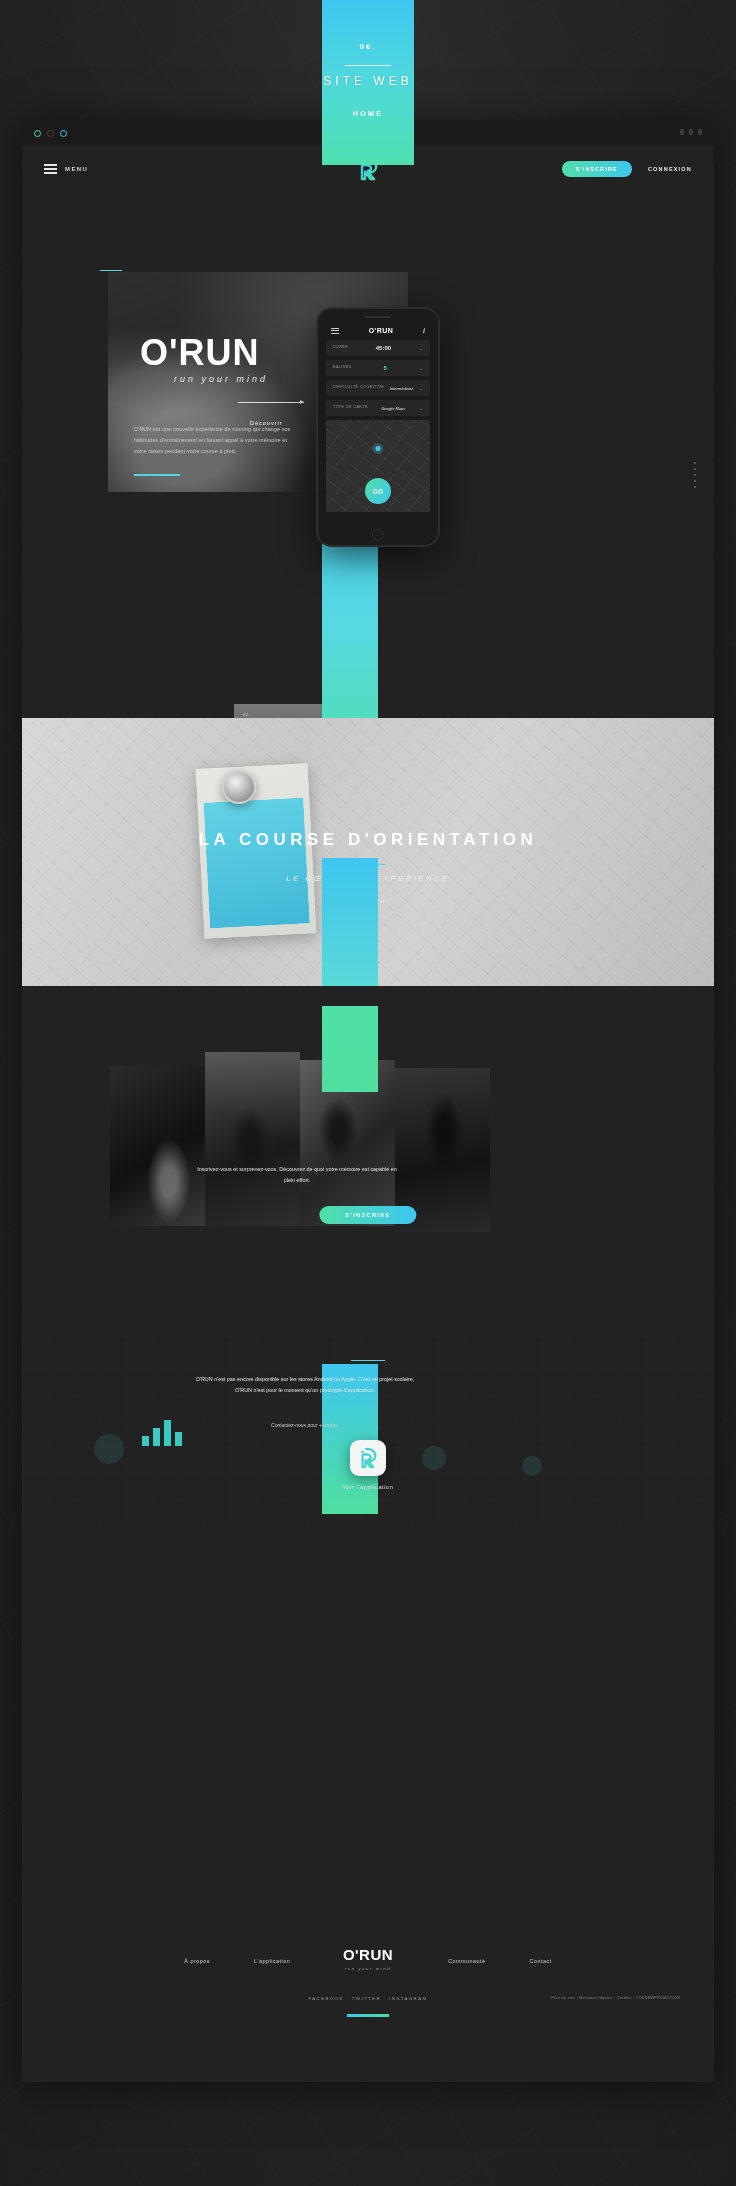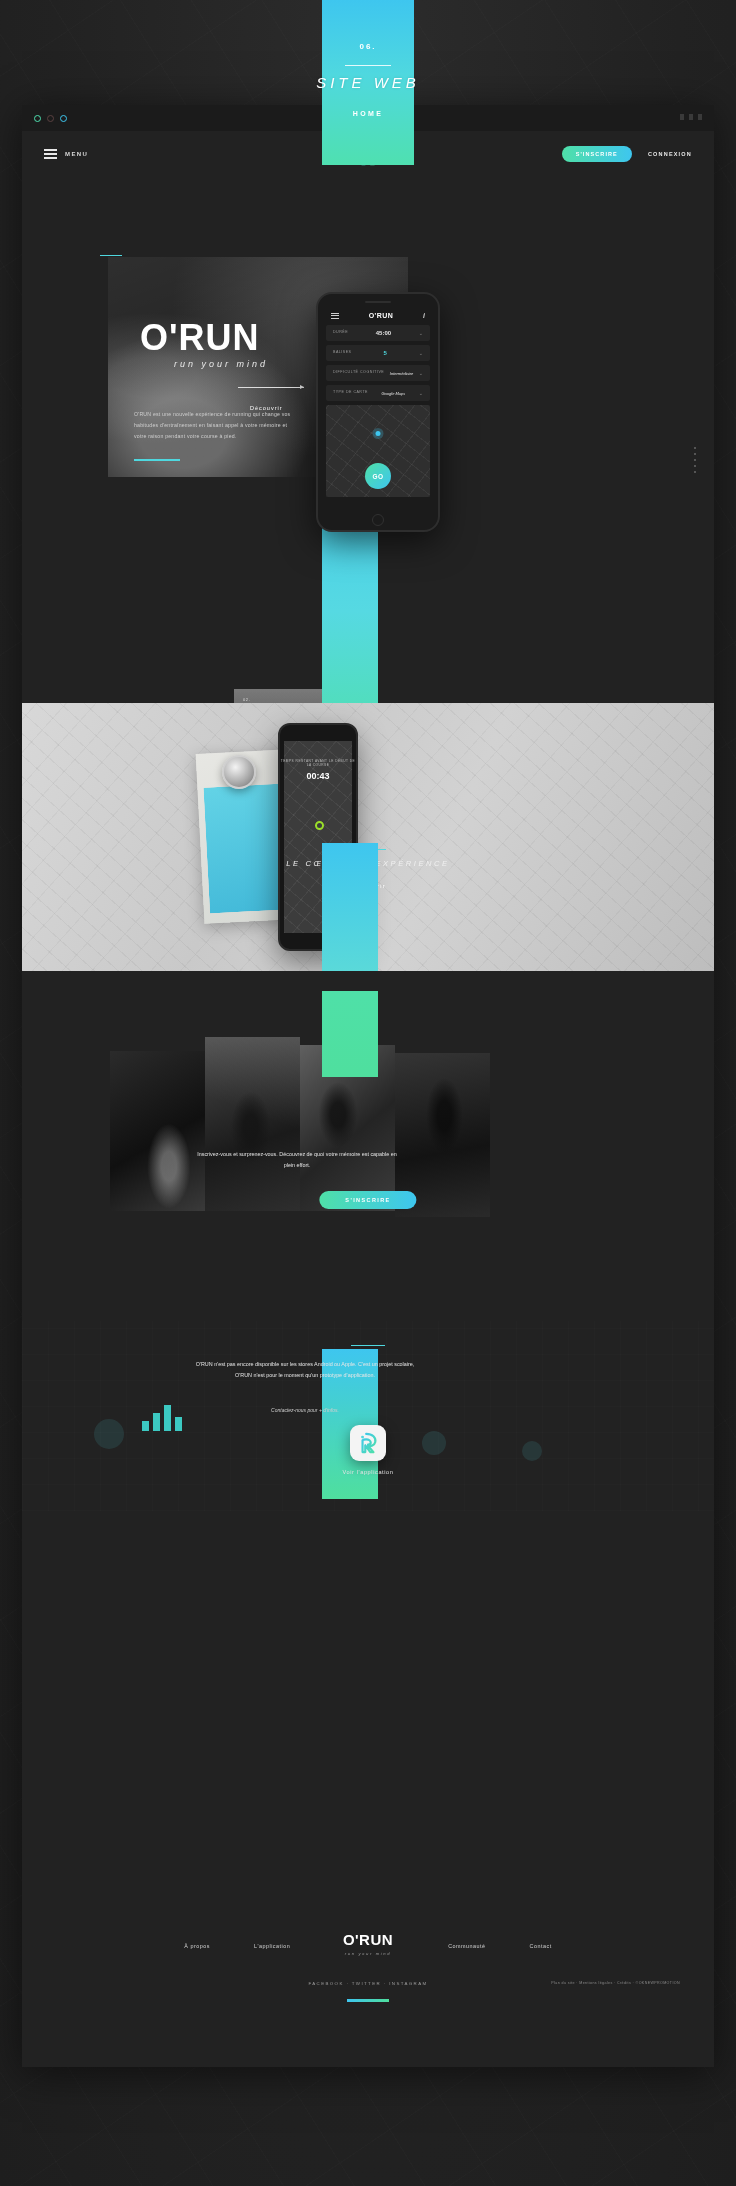--- a/index.html
+++ b/index.html
@@ -22,27 +22,27 @@
     position: absolute; left: 322px; top: 0; width: 92px; height: 165px;
     background: linear-gradient(180deg, #3ec6ef 0%, #4fd8df 45%, #4fe0b0 100%);
     display: flex; flex-direction: column; align-items: center;
     padding-top: 42px; z-index: 40;
   }
   .ribbon .num { color: #fff; font-size: 8px; letter-spacing: 2px; font-weight: bold; }
   .ribbon .rule { width: 46px; height: 1px; background: rgba(255,255,255,.85); margin: 14px 0 0; }
   .ribbon .home { color: #fff; font-size: 7px; letter-spacing: 2.4px; font-weight: bold; margin-top: 44px; }
   .ribbon-title {
     position: absolute; left: 0; right: 0; top: 74px; text-align: center;
-    color: #ffffff; font-size: 15px; letter-spacing: 4px; font-style: italic;
+    color: #ffffff; font-size: 12px; letter-spacing: 4px; 
     font-weight: 300; z-index: 41; text-shadow: 0 0 3px rgba(0,0,0,.15);
   }
 
   
   .browser {
-    position: absolute; left: 22px; top: 105px; width: 692px; height: 1962px;
+    position: absolute; left: 22px; top: 120px; width: 692px; height: 1962px;
     background: #222222; overflow: hidden; z-index: 10;
     box-shadow: 0 6px 40px rgba(0,0,0,.55);
   }
   .chrome-bar {
     height: 26px; background: #1b1b1b; display: flex; align-items: center;
     padding: 0 12px; position: relative;
   }
   .dot { width: 7px; height: 7px; border-radius: 50%; margin-right: 6px; }
   .dot.g { border: 1.4px solid #4fe0b0; }
   .dot.r { border: 1.4px solid #5a4040; }
@@ -420,28 +420,22 @@
           <span class="idx">03.</span>
           <span class="nm" style="left:44px; top:58px;">Réfléchir</span>
         </div>
       </div>
 
       <div class="orient">
         <div class="o-map">
             <span class="blue"></span>
           </div>
         <div class="o-compass"></div>
-        <div class="o-phone">
-          <div class="scr"></div>
-          <div class="lbl">TEMPS RESTANT AVANT LE DÉBUT DE LA COURSE</div>
-          <div class="tm">00:43</div>
-          <div class="ring"></div>
-          <div class="pin"></div>
-        </div>
         <div class="bar3"></div>
+        <div class="orient-title">LA COURSE D'ORIENTATION</div>
         <div class="orient-rule"></div>
         <div class="orient-sub">LE CŒUR DE L'EXPÉRIENCE</div>
         <div class="orient-cta">Découvrir</div>
       </div>
 
       <div class="bar4"></div>
 
       <div class="comm">
         <div class="comm-imgs">
           <div class="ci1"></div>

